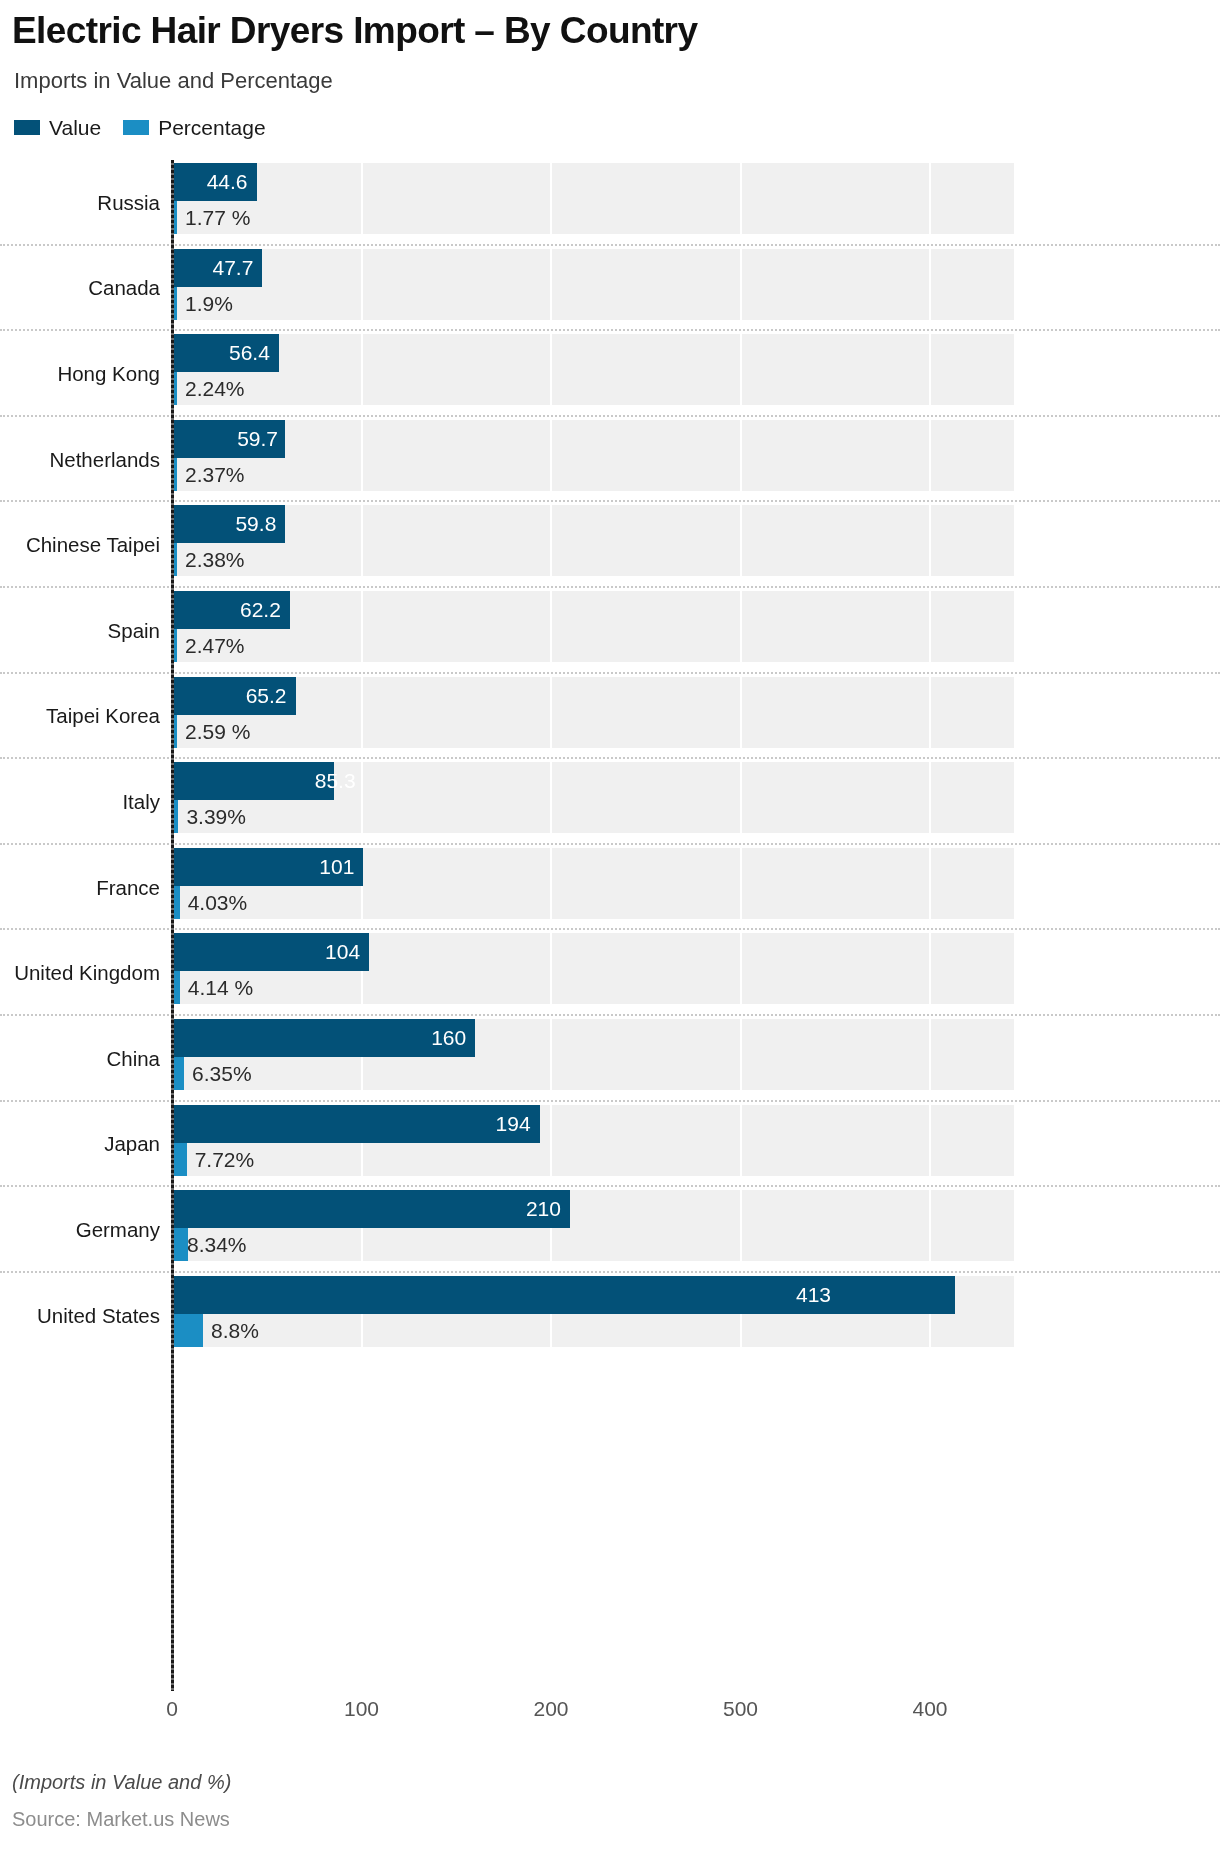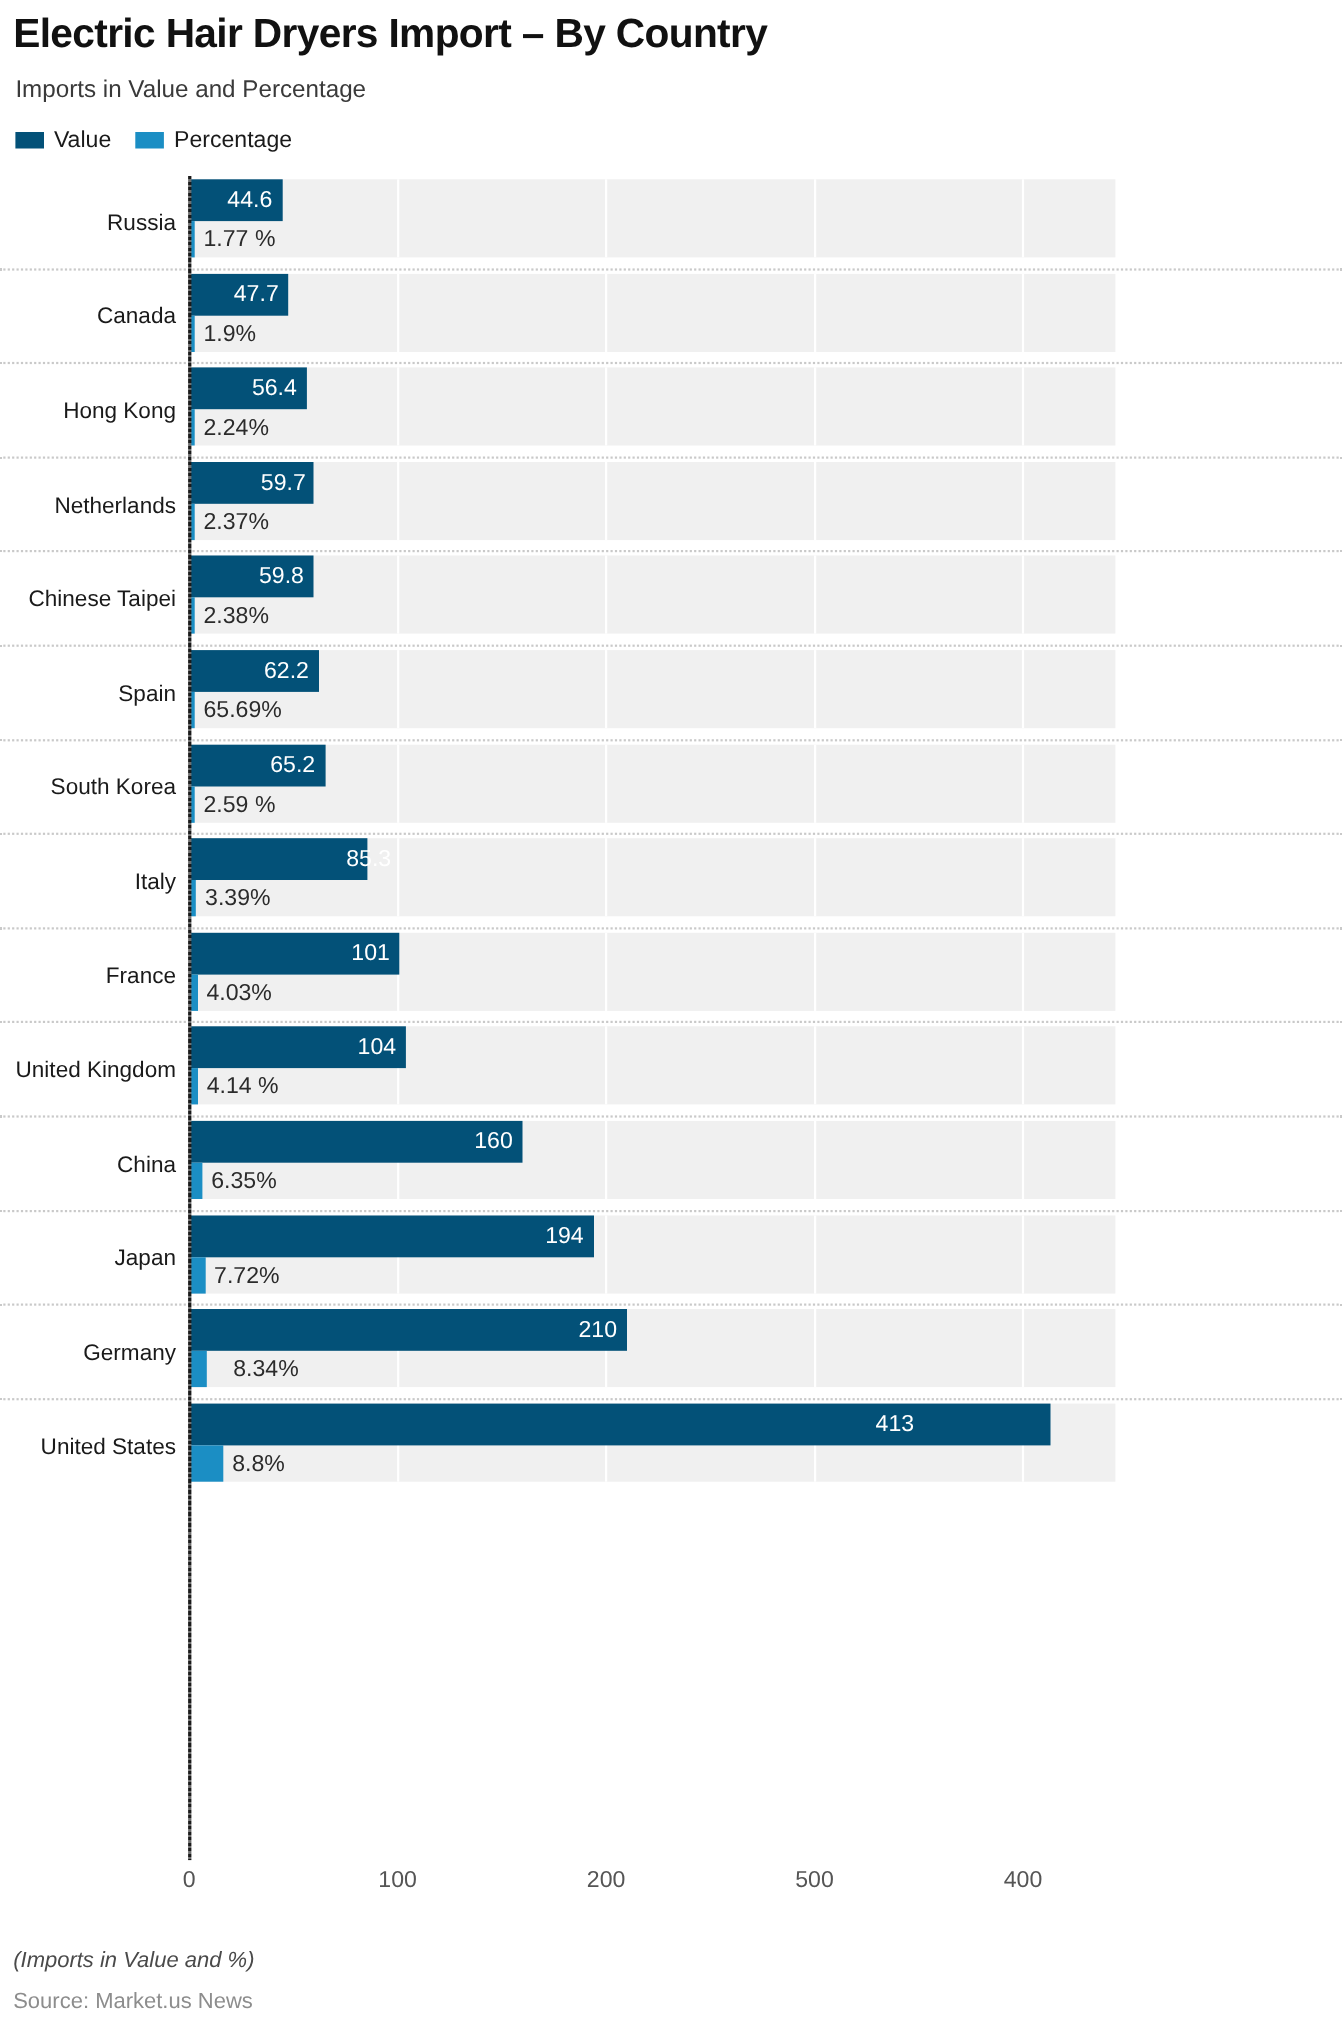--- a/index.html
+++ b/index.html
@@ -325,32 +325,32 @@
             <div class="gridline" style="left: 188.5px;"></div>
             <div class="gridline" style="left: 378px;"></div>
             <div class="gridline" style="left: 567.5px;"></div>
             <div class="gridline" style="left: 757px;"></div>
           </div>
           <div class="cat-label">Spain</div>
           <div class="bars">
             <div class="bar bar-value" style="width: 117.869px; background: rgb(3, 81, 120);"></div>
             <div class="bar-value-label" style="left: 0px; width: 117.869px;">62.2</div>
             <div class="bar bar-pct" style="width: 5px; background: rgb(27, 142, 196);"></div>
-            <div class="bar-pct-label" style="left: 5px;">65.69%</div>
-          </div>
-          <div class="row-sep"></div>
-        </div>
-        <div class="row">
-          <div class="band">
-            <div class="gridline" style="left: 188.5px;"></div>
-            <div class="gridline" style="left: 378px;"></div>
-            <div class="gridline" style="left: 567.5px;"></div>
-            <div class="gridline" style="left: 757px;"></div>
-          </div>
-          <div class="cat-label">South Korea</div>
+            <div class="bar-pct-label" style="left: 5px;">2.47%</div>
+          </div>
+          <div class="row-sep"></div>
+        </div>
+        <div class="row">
+          <div class="band">
+            <div class="gridline" style="left: 188.5px;"></div>
+            <div class="gridline" style="left: 378px;"></div>
+            <div class="gridline" style="left: 567.5px;"></div>
+            <div class="gridline" style="left: 757px;"></div>
+          </div>
+          <div class="cat-label">Taipei Korea</div>
           <div class="bars">
             <div class="bar bar-value" style="width: 123.554px; background: rgb(3, 81, 120);"></div>
             <div class="bar-value-label" style="left: 0px; width: 123.554px;">65.2</div>
             <div class="bar bar-pct" style="width: 5px; background: rgb(27, 142, 196);"></div>
             <div class="bar-pct-label" style="left: 5px;">2.59 %</div>
           </div>
           <div class="row-sep"></div>
         </div>
         <div class="row">
           <div class="band">
@@ -437,21 +437,21 @@
             <div class="gridline" style="left: 188.5px;"></div>
             <div class="gridline" style="left: 378px;"></div>
             <div class="gridline" style="left: 567.5px;"></div>
             <div class="gridline" style="left: 757px;"></div>
           </div>
           <div class="cat-label">Germany</div>
           <div class="bars">
             <div class="bar bar-value" style="width: 397.95px; background: rgb(3, 81, 120);"></div>
             <div class="bar-value-label" style="left: 0px; width: 397.95px;">210</div>
             <div class="bar bar-pct" style="width: 15.8043px; background: rgb(27, 142, 196);"></div>
-            <div class="bar-pct-label" style="left: 32px;">8.34%</div>
+            <div class="bar-pct-label" style="left: 7px;">8.34%</div>
           </div>
           <div class="row-sep"></div>
         </div>
         <div class="row">
           <div class="band">
             <div class="gridline" style="left: 188.5px;"></div>
             <div class="gridline" style="left: 378px;"></div>
             <div class="gridline" style="left: 567.5px;"></div>
             <div class="gridline" style="left: 757px;"></div>
           </div>

